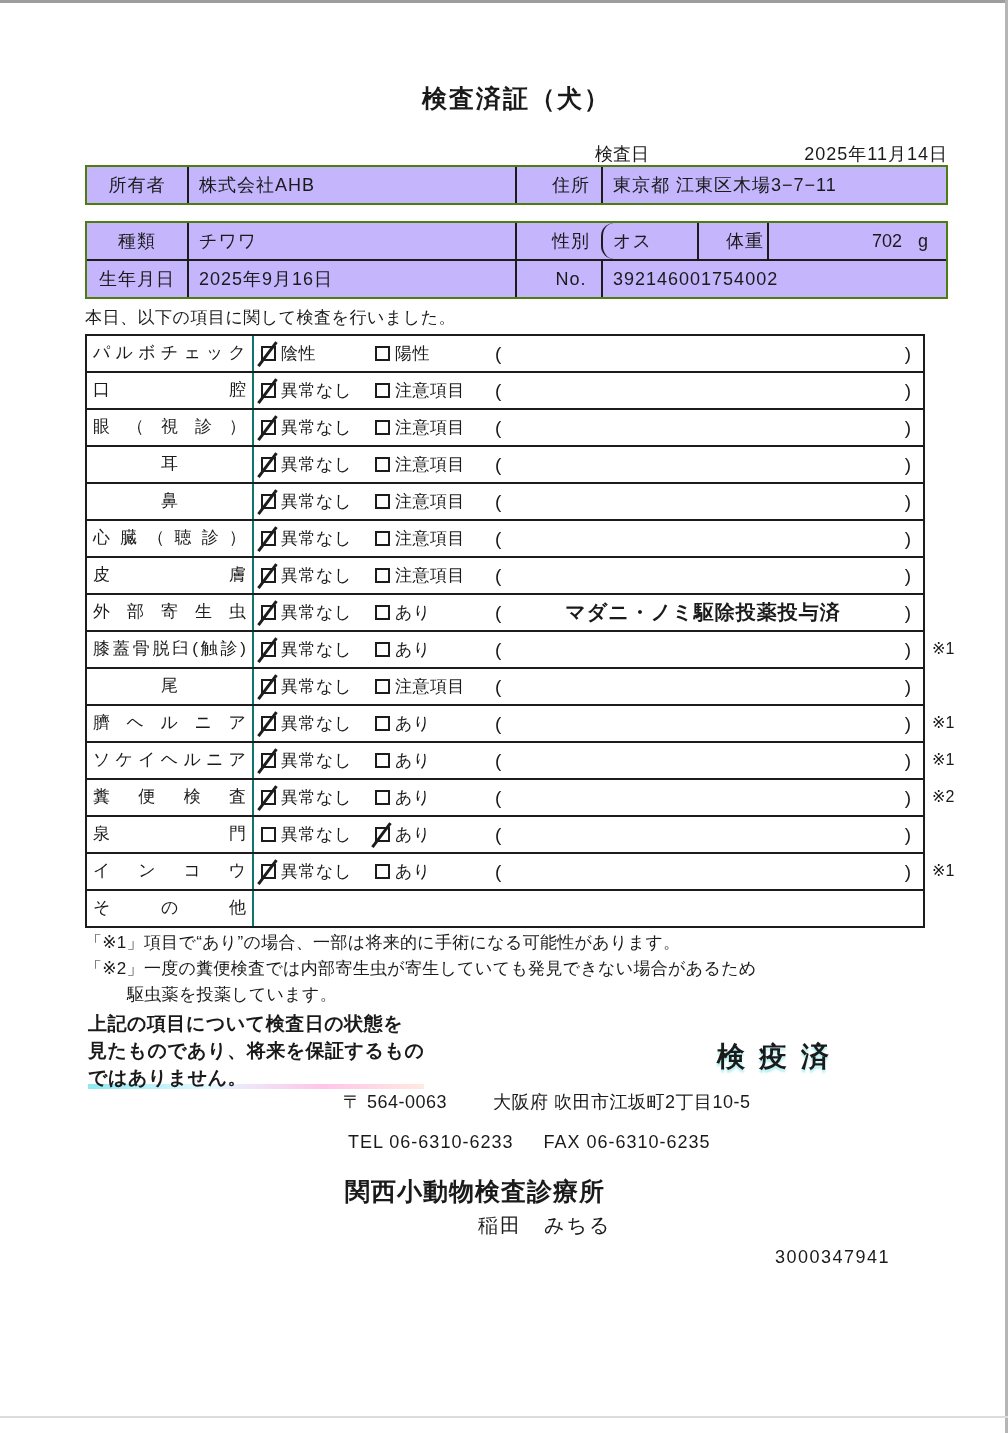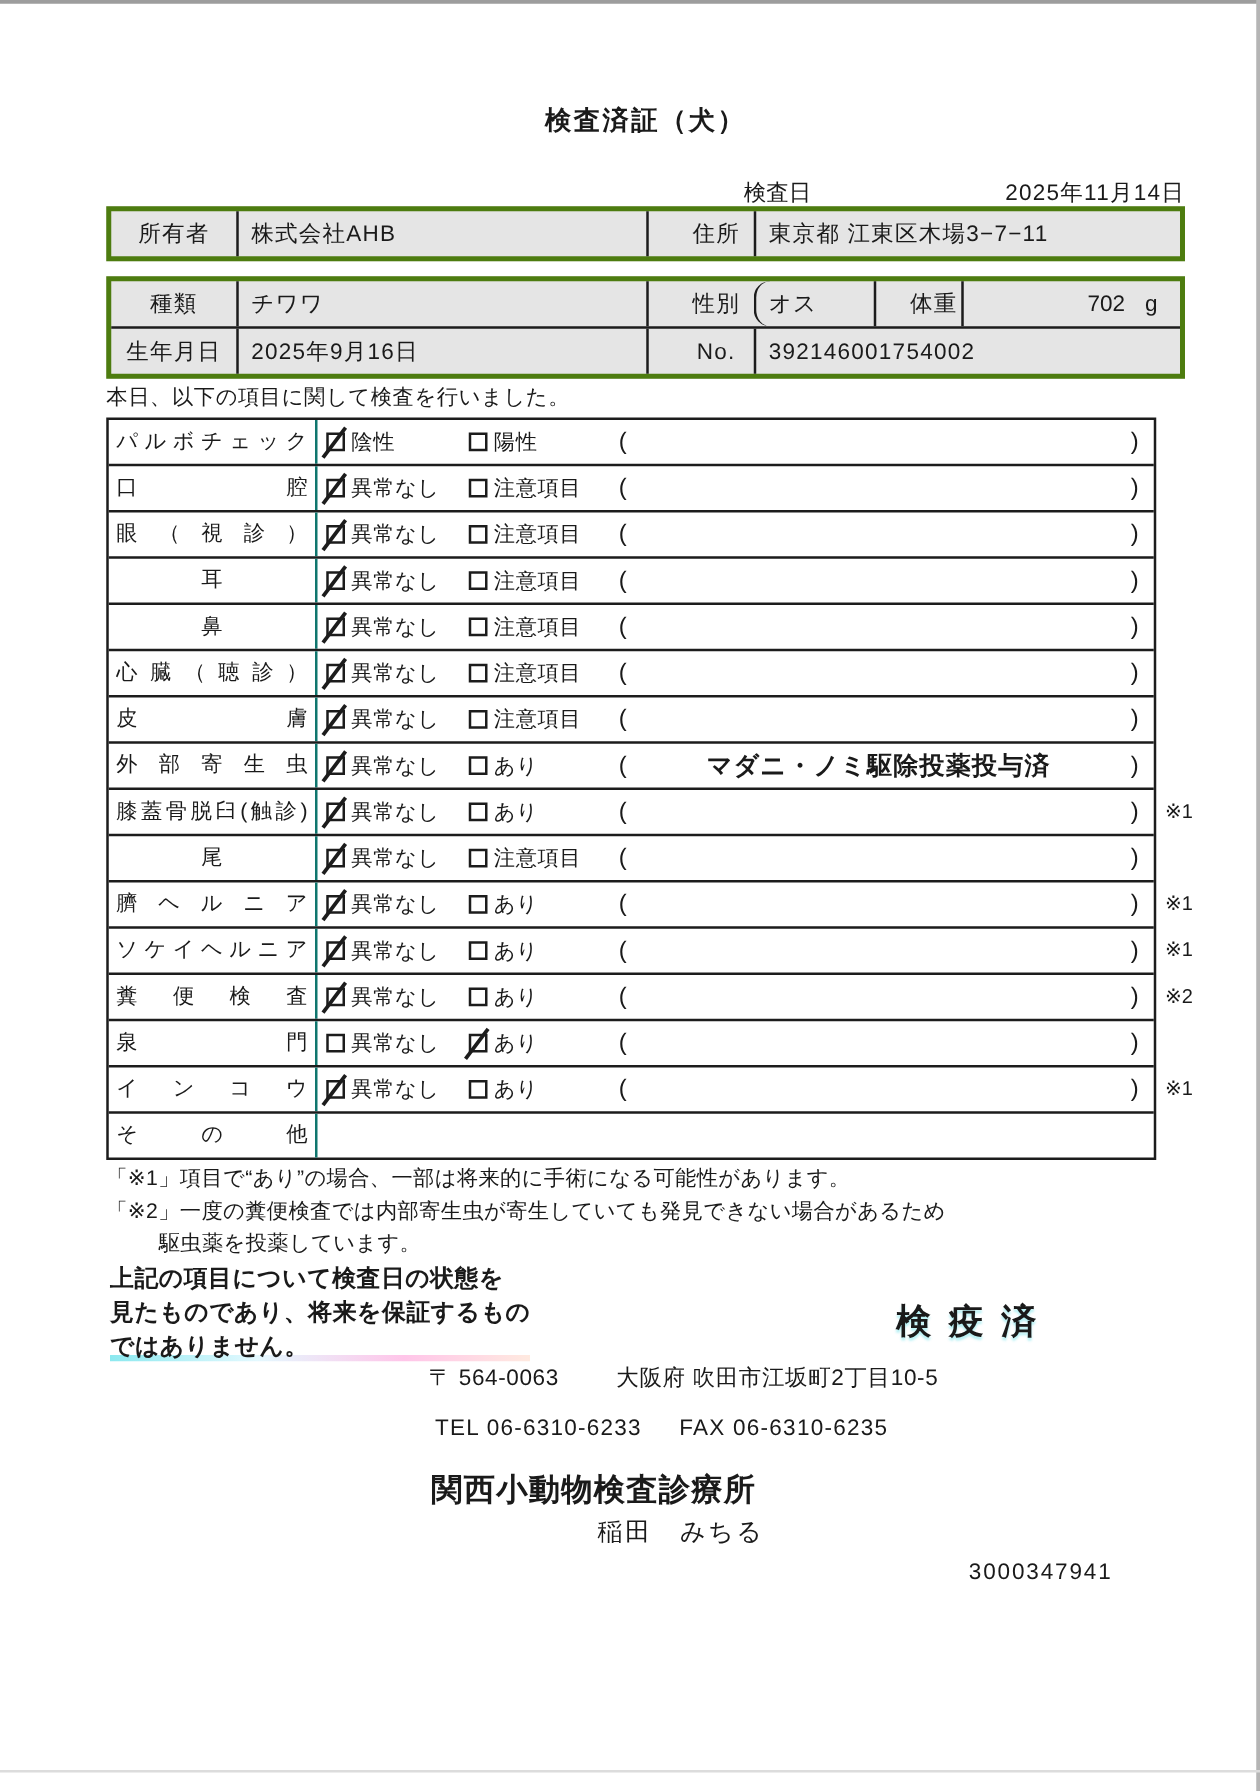--- a/index.html
+++ b/index.html
@@ -12,27 +12,27 @@
     overflow:hidden;
     margin:0 auto;
   }
   
   .edge-top{position:absolute;top:0;left:0;width:100%;height:3px;background:#9d9d9d;}
   .edge-right{position:absolute;top:0;right:0;width:3px;height:100%;background:#b5b5b5;}
   .edge-bottom{position:absolute;left:0;top:1416px;width:100%;height:2px;background:#dcdcdc;}
 
   .title{
     position:absolute;left:85px;top:82px;width:863px;
-    text-align:center;font-size:21px;font-weight:700;letter-spacing:2px;
+    text-align:center;font-size:25px;font-weight:700;letter-spacing:2px;
   }
   .insp-label{position:absolute;left:595px;top:142px;font-size:18px;}
   .insp-value{position:absolute;top:142px;right:60px;font-size:18px;letter-spacing:1px;}
 
   
-  .btable{position:absolute;left:85px;width:863px;border:4px solid #4d7c0f;box-sizing:border-box;background:#e5e5e5;}
+  .btable{position:absolute;left:85px;width:863px;border:2px solid #4d7c0f;box-sizing:border-box;background:#c4b5fd;}
   .trow{display:flex;height:36px;align-items:stretch;}
   .trow + .trow{border-top:2px solid #1c1c1c;text-align:center;}
   .tc{display:flex;align-items:center;font-size:18px;box-sizing:border-box;}
   .tc + .tc{border-left:2px solid #1c1c1c;padding-left:24px;}
   .tc.lab{justify-content:center;letter-spacing:1px;}
   .tc.val{padding-left:10px;letter-spacing:1px;}
   .w-lab1{width:100px;}
   .w-val1{width:328px;}
   .w-lab2{width:86px;}
   .w-sex{width:96px;border-radius:13px;}

